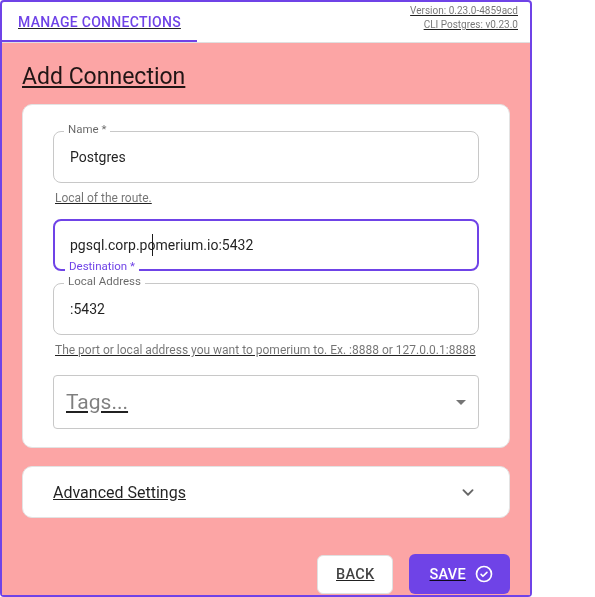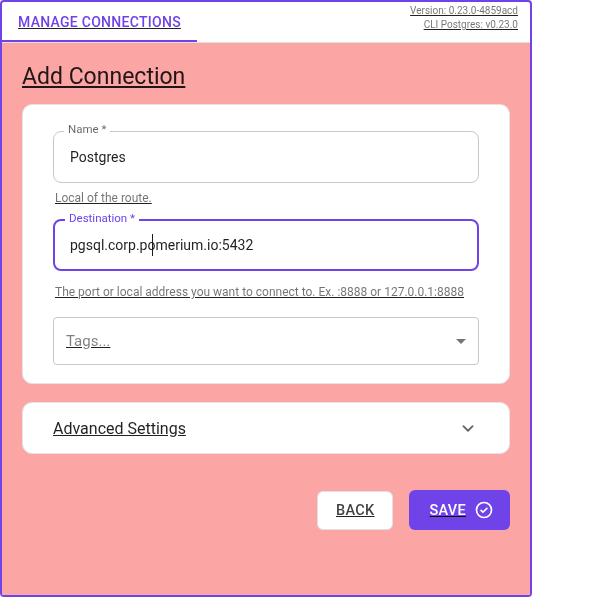--- a/index.html
+++ b/index.html
@@ -80,20 +80,21 @@
   top: -8px;
   left: 10px;
   background: #fff;
   padding: 0 4px;
   font-size: 11.5px;
   color: rgba(0,0,0,0.6);
   line-height: 1;
 }
 .field-border.focused .field-legend {
   color: #6f43e7;
+  margin-top: 48px;
 }
 .field input {
   width: 100%;
   border: none;
   outline: none;
   padding: 13px 12px;
   font-size: 14px;
   color: rgba(0,0,0,0.87);
   background: transparent;
   font-family: inherit;
@@ -122,21 +123,21 @@
   border: 1px solid #c8c8c8;
   border-radius: 4px;
   padding: 14px 12px;
   display: flex;
   justify-content: space-between;
   align-items: center;
   cursor: pointer;
 }
 .tags-placeholder {
   color: rgba(0,0,0,0.5);
-  font-size: 15px;
+  font-size: 21px;
 }
 .accordion {
   background: #fff;
   border: 1px solid #e3e3e3;
   border-radius: 10px;
   padding: 14px 30px;
   display: flex;
   justify-content: space-between;
   align-items: center;
   cursor: pointer;
@@ -217,21 +218,25 @@
 
       <div class="field">
         <div class="field-border focused" style="position:relative;">
           <span class="field-legend">Destination *</span>
           <input type="text" value="pgsql.corp.pomerium.io:5432" style="">
           <span class="cursor-caret"></span>
         </div>
       </div>
 
       <div class="field">
-        <div class="helper">The port or local address you want to connect to. Ex. :8888 or 127.0.0.1:8888</div>
+        <div class="field-border">
+          <span class="field-legend">Local Address</span>
+          <input type="text" value=":5432" style="">
+        </div>
+        <div class="helper">The port or local address you want to pomerium to. Ex. :8888 or 127.0.0.1:8888</div>
       </div>
 
       <div class="tags-field">
         <span class="tags-placeholder">Tags...</span>
         <span class="dropdown-arrow"></span>
       </div>
 
     </div>
 
     <div class="accordion">

